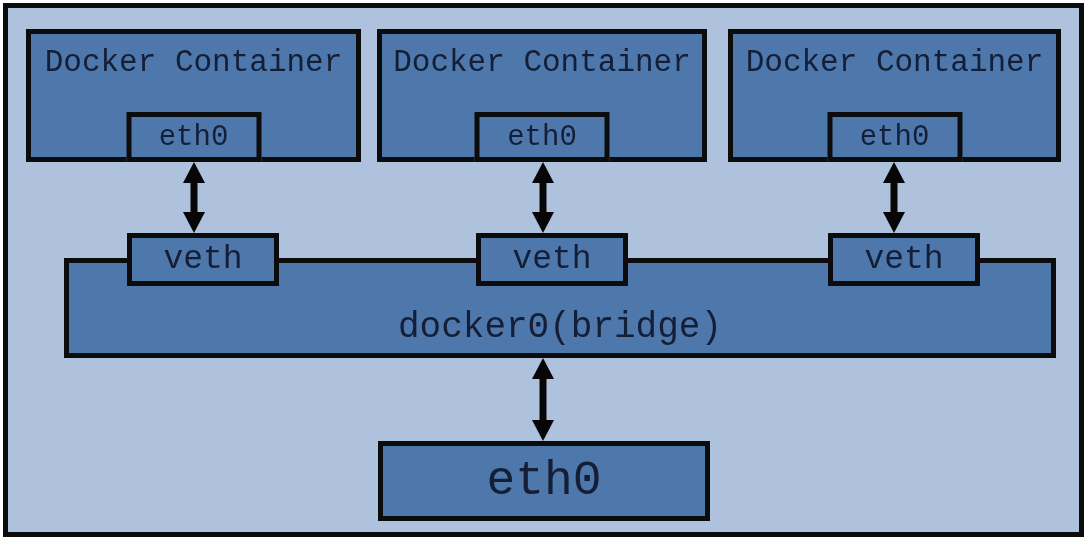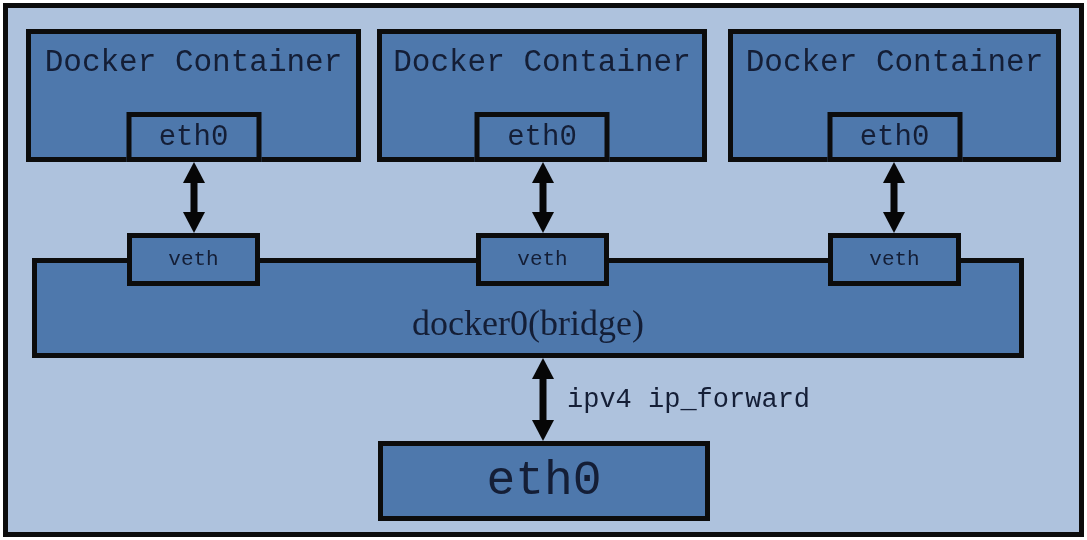--- a/index.html
+++ b/index.html
@@ -44,28 +44,28 @@
     transform:translateX(-50%);
     width:135px;height:50px;
     box-sizing:border-box;
     background:var(--box-fill);
     border:5px solid var(--border);
     display:flex;align-items:center;justify-content:center;
     font-size:29px;
   }
   .veth-box{
     z-index:4;
-    width:133px;height:53px;
+    width:152px;height:53px;
     display:flex;align-items:center;justify-content:center;
-    font-size:21px;
+    font-size:33px;
   }
   .bridge-box{
-    left:32px;top:258px;width:992px;height:100px;
+    left:64px;top:258px;width:992px;height:100px;
     z-index:1;
-    display:flex;justify-content:center;align-items:flex-start;font-family:Liberation Serif, serif;
+    display:flex;justify-content:center;align-items:center;
   }
   .bridge-label{
     margin-top:40px;
     font-size:36px;line-height:40px;
     white-space:nowrap;
   }
   .host-eth0-box{
     left:378px;top:441px;width:332px;height:80px;
     z-index:2;
     display:flex;align-items:center;justify-content:center;
@@ -134,18 +134,17 @@
   <div class="box bridge-box">
     <div class="bridge-label">docker0(bridge)</div>
   </div>
 
   <svg class="varrow" style="left:529px;top:358px;" width="28" height="83" viewBox="0 0 28 83">
     <polygon points="14,0 3,21 25,21"></polygon>
     <line x1="14" y1="16" x2="14" y2="67"></line>
     <polygon points="14,83 3,62 25,62"></polygon>
   </svg>
 
-  <div class="forward-label">ipv4 ip_forward</div>
 
   <div class="box host-eth0-box">eth0</div>
 
 
 </div>
 
 </body></html>

